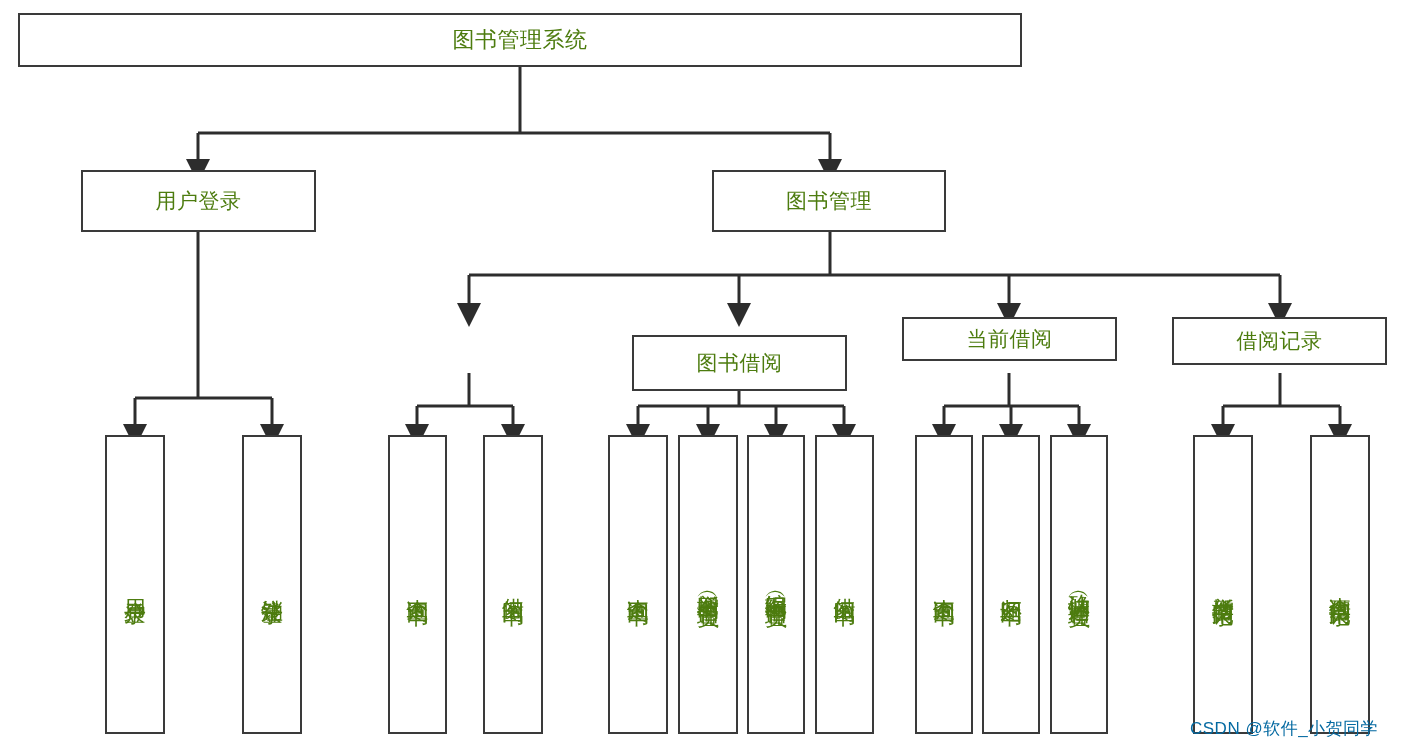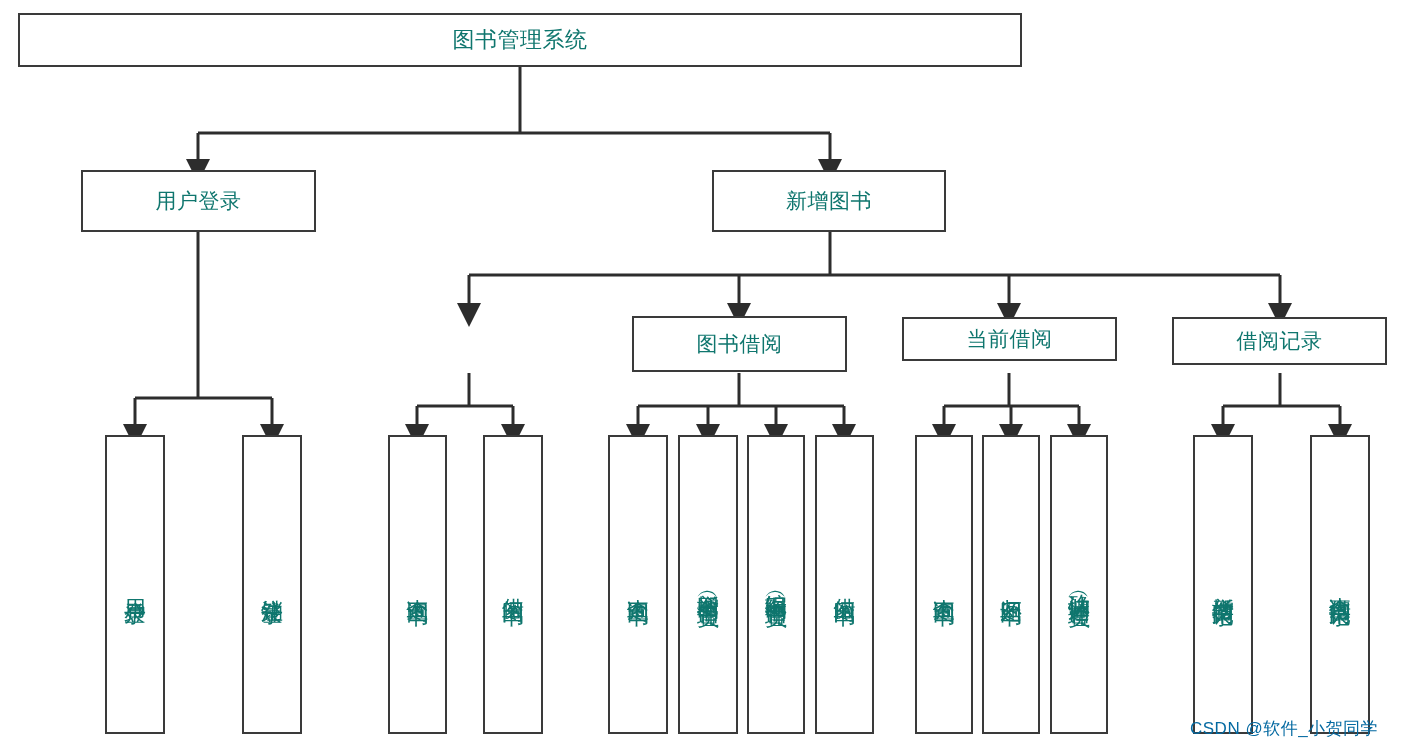--- a/index.html
+++ b/index.html
@@ -33,21 +33,21 @@
     border: 2px solid #3a3a3a;
     display: flex;
     align-items: center;
     justify-content: center;
     text-align: center;
   }
   .node .label {
     display: block;
     line-height: 1.18;
     letter-spacing: 0.5px;
-    color: #0f766e;
+    color: #4d7c0f;
   }
   .node.h .label {
     font-size: 21px;
   }
   .node.root .label {
     font-size: 22px;
   }
   .node.v {
     align-items: center;
     justify-content: center;
@@ -126,24 +126,24 @@
   </svg>
 
   <div class="node root h" style="left:18px; top:13px; width:1004px; height:54px;">
     <span class="label">图书管理系统</span>
   </div>
 
   <div class="node h" style="left:81px; top:170px; width:235px; height:62px;">
     <span class="label">用户登录</span>
   </div>
   <div class="node h" style="left:712px; top:170px; width:234px; height:62px;">
-    <span class="label">新增图书</span>
+    <span class="label">图书管理</span>
   </div>
 
-  <div class="node h" style="left:632px; top:316px; width:215px; height:56px;">
+  <div class="node h" style="left:632px; top:335px; width:215px; height:56px;">
     <span class="label">图书借阅</span>
   </div>
   <div class="node h" style="left:902px; top:317px; width:215px; height:44px;">
     <span class="label">当前借阅</span>
   </div>
   <div class="node h" style="left:1172px; top:317px; width:215px; height:48px;">
     <span class="label">借阅记录</span>
   </div>
 
   <div class="node v" style="left:105px; top:435px; width:60px; height:299px;">

